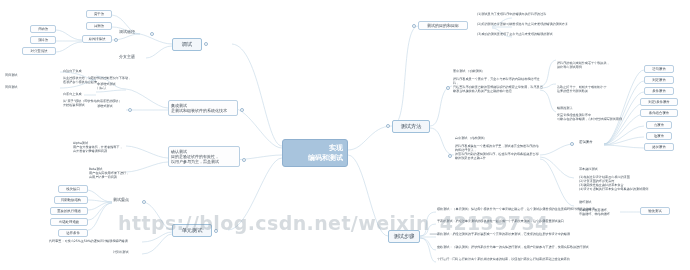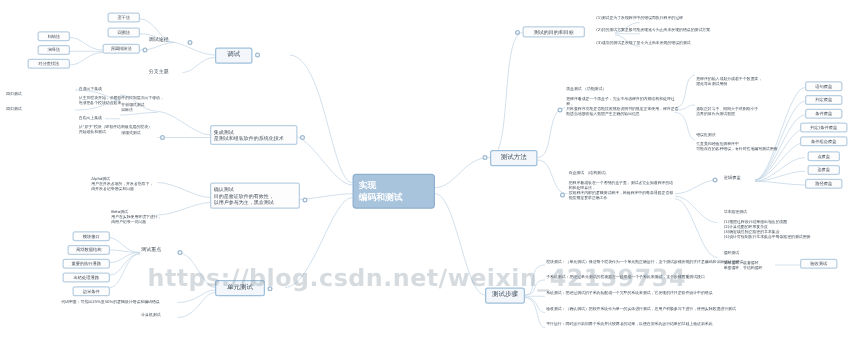--- a/index.html
+++ b/index.html
@@ -28,21 +28,21 @@
   .node.plain{
     background:transparent;
     border:none;
     padding:0 1px;
   }
   .root{
     background:#a8c4dd;
     border:0.6px solid #8fb0cf;
     border-radius:3px;
     color:#ffffff;
-    text-align:left;
+    text-align:right;
     font-size:7px;
     line-height:1.45;
     padding:3px 4px;
     font-weight:bold;
   }
   .lvl1{
     background:#f3f7fb;
     border:0.6px solid #9fc0da;
     font-size:5.2px;
     text-align:center;

